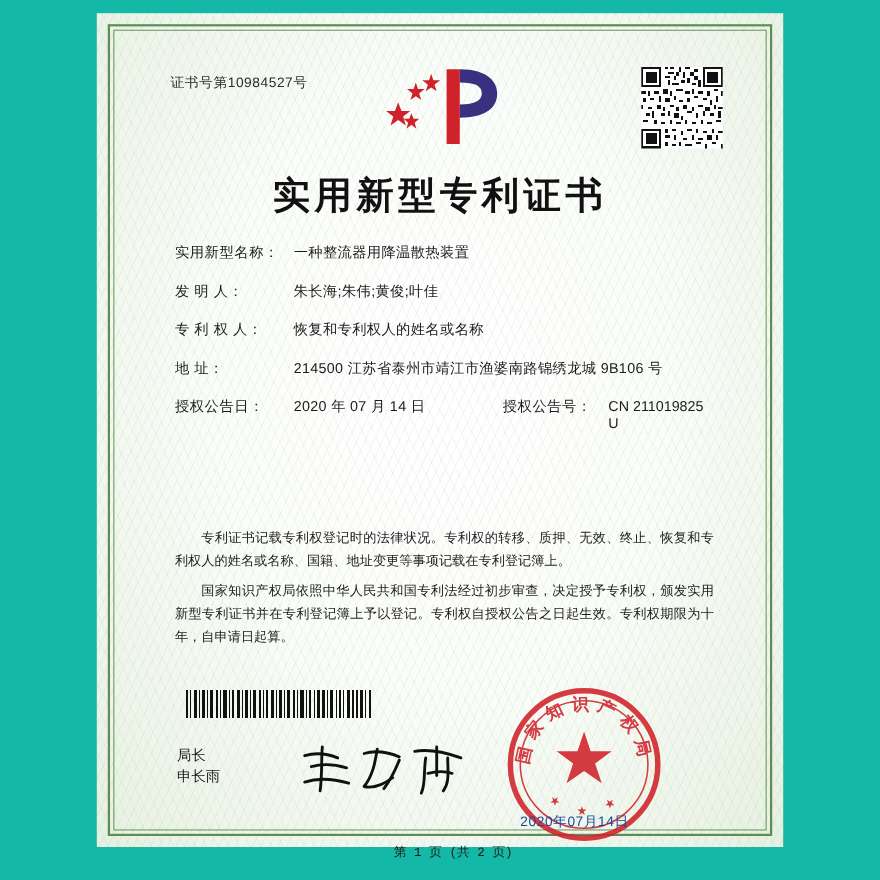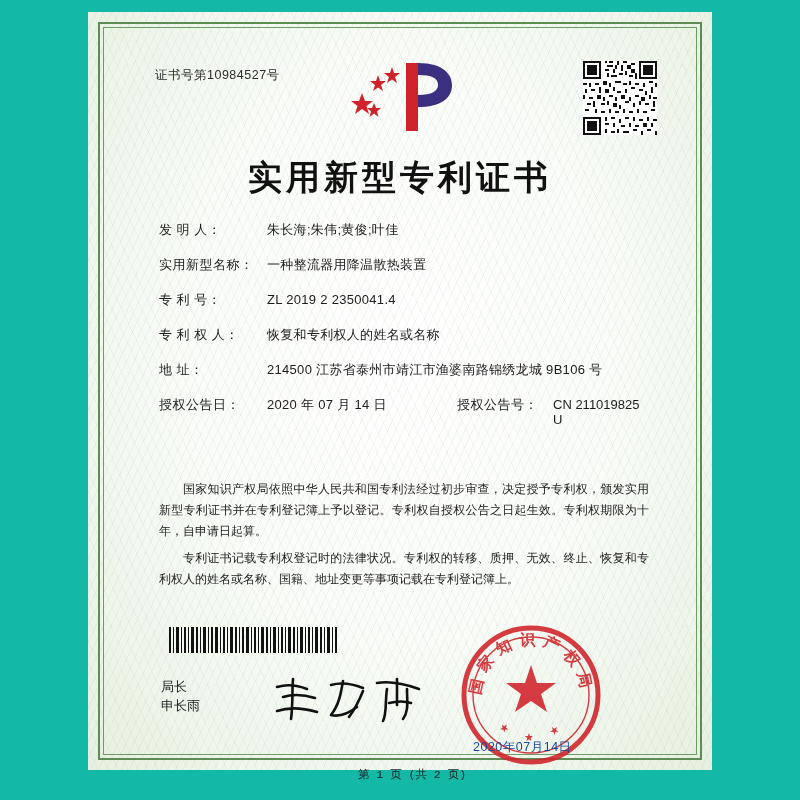--- a/index.html
+++ b/index.html
@@ -357,50 +357,46 @@
           <rect x="32" y="34" width="2" height="1"></rect>
             <rect x="36" y="35" width="1" height="2"></rect>
         </g>
       </svg>
     </div>
 
     <div class="title">实用新型专利证书</div>
 
     <div class="fields">
       <div class="row">
-        <div class="lbl">发 明 人：</div>
-        <div class="val">朱长海;朱伟;黄俊;叶佳</div>
-      </div>
-      <div class="row">
         <div class="lbl">实用新型名称：</div>
         <div class="val">一种整流器用降温散热装置</div>
       </div>
       <div class="row">
-        <div class="lbl">专 利 号：</div>
-        <div class="val">ZL 2019 2 2350041.4</div>
+        <div class="lbl">发 明 人：</div>
+        <div class="val">朱长海;朱伟;黄俊;叶佳</div>
       </div>
       <div class="row">
         <div class="lbl">专 利 权 人：</div>
         <div class="val">恢复和专利权人的姓名或名称</div>
       </div>
       <div class="row">
         <div class="lbl">地 址：</div>
         <div class="val">214500  江苏省泰州市靖江市渔婆南路锦绣龙城 9B106 号</div>
       </div>
       <div class="row split">
         <div class="lbl">授权公告日：</div>
         <div class="val">2020 年 07 月 14 日</div>
         <div class="lbl2">授权公告号：</div>
         <div class="val2">CN 211019825 U</div>
       </div>
     </div>
 
     <div class="paras">
+      <div class="para">专利证书记载专利权登记时的法律状况。专利权的转移、质押、无效、终止、恢复和专利权人的姓名或名称、国籍、地址变更等事项记载在专利登记簿上。</div>
       <div class="para">国家知识产权局依照中华人民共和国专利法经过初步审查，决定授予专利权，颁发实用新型专利证书并在专利登记簿上予以登记。专利权自授权公告之日起生效。专利权期限为十年，自申请日起算。</div>
-      <div class="para">专利证书记载专利权登记时的法律状况。专利权的转移、质押、无效、终止、恢复和专利权人的姓名或名称、国籍、地址变更等事项记载在专利登记簿上。</div>
     </div>
 
     <div class="barcode">
       <svg viewBox="0 0 170 26" width="170" height="26" xmlns="http://www.w3.org/2000/svg" shape-rendering="crispEdges">
         <g fill="#111111">
           <rect x="0" y="0" width="2" height="26"></rect>
             <rect x="4" y="0" width="1" height="26"></rect>
           <rect x="7" y="0" width="3" height="26"></rect>
             <rect x="12" y="0" width="1" height="26"></rect>
           <rect x="15" y="0" width="2" height="26"></rect>

